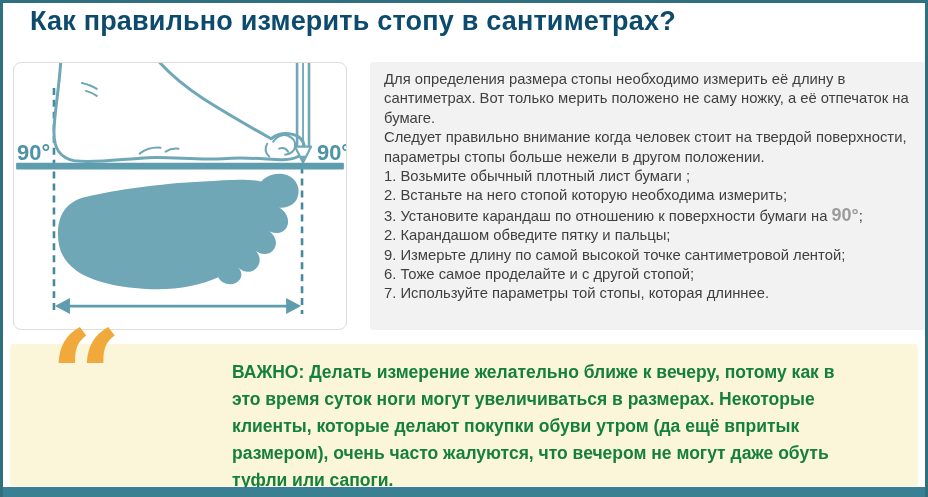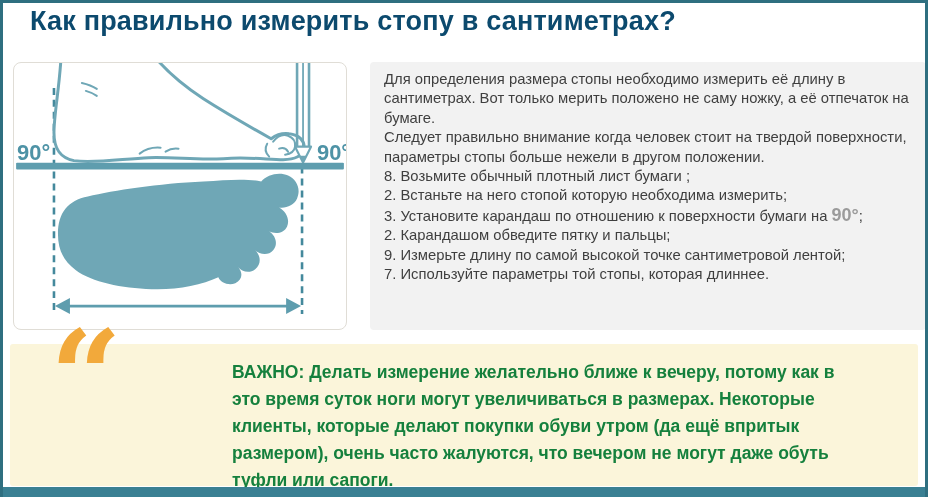--- a/index.html
+++ b/index.html
@@ -133,25 +133,26 @@
         <line x1="52" y1="244" x2="277" y2="244" stroke="#5E9DAE" stroke-width="2.6"></line>
         <polygon points="56,236 56,252 41,244" fill="#5E9DAE"></polygon>
         <polygon points="273,236 273,252 288,244" fill="#5E9DAE"></polygon>
       </g>
     </svg>
   </div>
 
   <div class="instructions-panel">
     <p>Для определения размера стопы необходимо измерить её длину в сантиметрах. Вот только мерить положено не саму ножку, а её отпечаток на бумаге.</p>
     <p>Следует правильно внимание когда человек стоит на твердой поверхности, параметры стопы больше нежели в другом положении.</p>
-    <p>8. Возьмите обычный плотный лист бумаги ;</p>
+    <p>1. Возьмите обычный плотный лист бумаги ;</p>
     <p>2. Встаньте на него стопой которую необходима измерить;</p>
     <p><span>3. Установите карандаш по отношению к поверхности бумаги на </span><span class="step-angle">90°</span><span>;</span></p>
     <p>2. Карандашом обведите пятку и пальцы;</p>
     <p>9. Измерьте длину по самой высокой точке сантиметровой лентой;</p>
+    <p>6. Тоже самое проделайте и с другой стопой;</p>
     <p>7. Используйте параметры той стопы, которая длиннее.</p>
   </div>
 
   <div class="important-box">
     <span class="quote-icon">“</span>
     <p class="important-text"><b>ВАЖНО:</b><span> Делать измерение желательно ближе к вечеру, потому как в это время суток ноги могут увеличиваться в размерах. Некоторые клиенты, которые делают покупки обуви утром (да ещё впритык размером), очень часто жалуются, что вечером не могут даже обуть туфли или сапоги.</span></p>
   </div>
 
   <div class="bottom-bar"></div>
 

